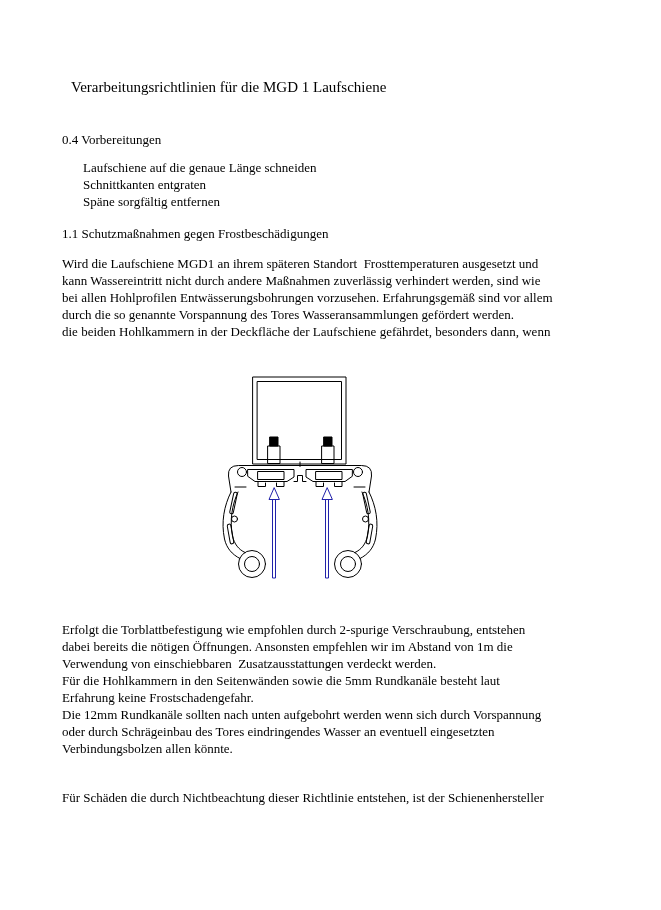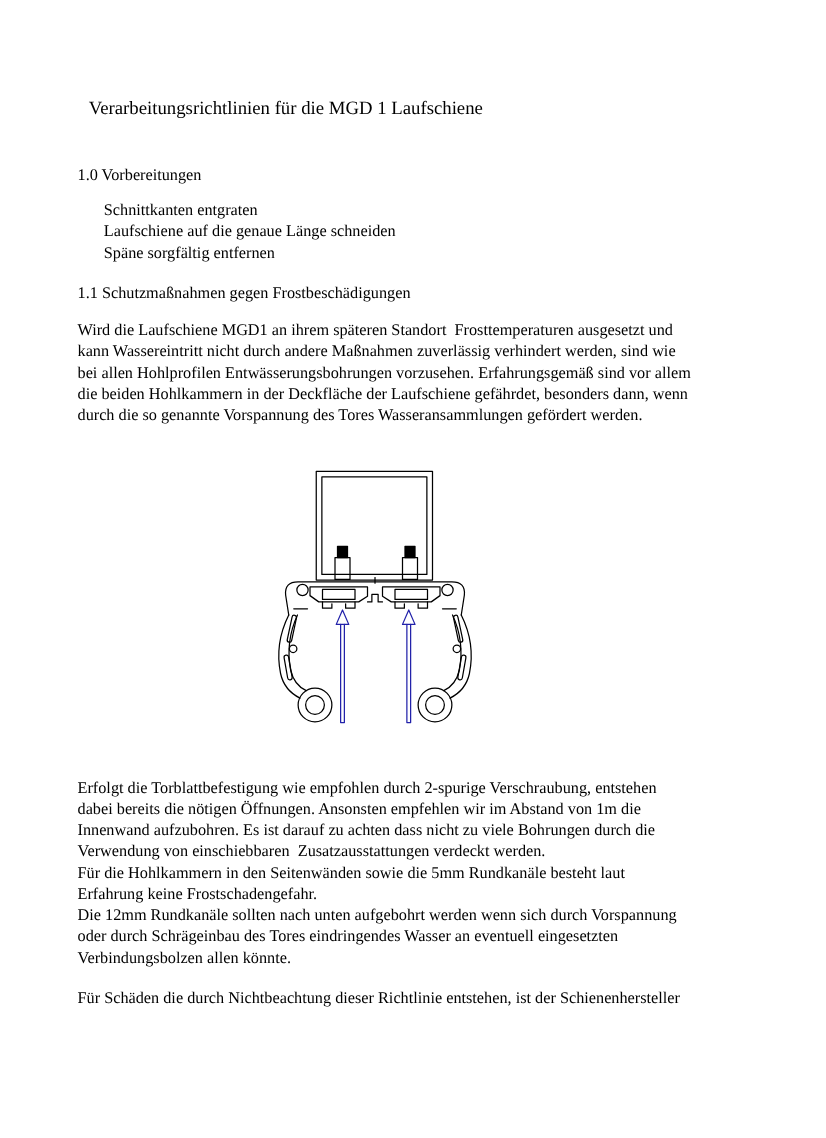--- a/index.html
+++ b/index.html
@@ -25,36 +25,36 @@
   #figure-wrap{left:215px;top:368px;width:240px;height:220px;}
   svg{display:block;}
 </style>
 </head>
 <body>
 
 <div class="page">
 
   <div class="abs doc-title">Verarbeitungsrichtlinien für die MGD 1 Laufschiene</div>
 
-  <div class="abs heading" id="heading-1-0">1.0 Vorbereitungen</div>
+  <div class="abs heading" id="heading-1-0">0.4 Vorbereitungen</div>
 
   <div class="abs body-text" id="prep-steps">
+      <div class="line">Laufschiene auf die genaue Länge schneiden</div>
       <div class="line">Schnittkanten entgraten</div>
-      <div class="line">Laufschiene auf die genaue Länge schneiden</div>
       <div class="line">Späne sorgfältig entfernen</div>
     </div>
 
   <div class="abs heading" id="heading-1-1">1.1 Schutzmaßnahmen gegen Frostbeschädigungen</div>
 
   <div class="abs body-text" id="frost-intro">
       <div class="line">Wird die Laufschiene MGD1 an ihrem späteren Standort  Frosttemperaturen ausgesetzt und</div>
       <div class="line">kann Wassereintritt nicht durch andere Maßnahmen zuverlässig verhindert werden, sind wie</div>
       <div class="line">bei allen Hohlprofilen Entwässerungsbohrungen vorzusehen. Erfahrungsgemäß sind vor allem</div>
+      <div class="line">durch die so genannte Vorspannung des Tores Wasseransammlungen gefördert werden.</div>
       <div class="line">die beiden Hohlkammern in der Deckfläche der Laufschiene gefährdet, besonders dann, wenn</div>
-      <div class="line">durch die so genannte Vorspannung des Tores Wasseransammlungen gefördert werden.</div>
     </div>
 
   <div class="abs" id="figure-wrap">
     <svg width="240" height="220" viewBox="215 368 240 220" fill="none" stroke-width="1" stroke-linecap="round" stroke-linejoin="round">
 
       <g stroke="#000000">
         <rect x="253" y="377" width="93" height="87"></rect>
         <rect x="257.5" y="381.5" width="84" height="78"></rect>
         <rect x="268" y="446" width="12" height="17.5"></rect>
         <rect x="322" y="446" width="12" height="17.5"></rect>
@@ -112,21 +112,20 @@
           <path d="M 327 488 L 322 499.5 H 332 Z"></path>
           <path d="M 325.5 499.5 V 578 H 328.5 V 499.5"></path>
         </g>
       </g>
     </svg>
   </div>
 
   <div class="abs body-text" id="frost-details">
       <div class="line">Erfolgt die Torblattbefestigung wie empfohlen durch 2-spurige Verschraubung, entstehen</div>
       <div class="line">dabei bereits die nötigen Öffnungen. Ansonsten empfehlen wir im Abstand von 1m die</div>
-      <div class="line">Innenwand aufzubohren. Es ist darauf zu achten dass nicht zu viele Bohrungen durch die</div>
       <div class="line">Verwendung von einschiebbaren  Zusatzausstattungen verdeckt werden.</div>
       <div class="line">Für die Hohlkammern in den Seitenwänden sowie die 5mm Rundkanäle besteht laut</div>
       <div class="line">Erfahrung keine Frostschadengefahr.</div>
       <div class="line">Die 12mm Rundkanäle sollten nach unten aufgebohrt werden wenn sich durch Vorspannung</div>
       <div class="line">oder durch Schrägeinbau des Tores eindringendes Wasser an eventuell eingesetzten</div>
       <div class="line">Verbindungsbolzen allen könnte.</div>
     </div>
 
   <div class="abs body-text" id="disclaimer">
       <div class="line">Für Schäden die durch Nichtbeachtung dieser Richtlinie entstehen, ist der Schienenhersteller</div>

